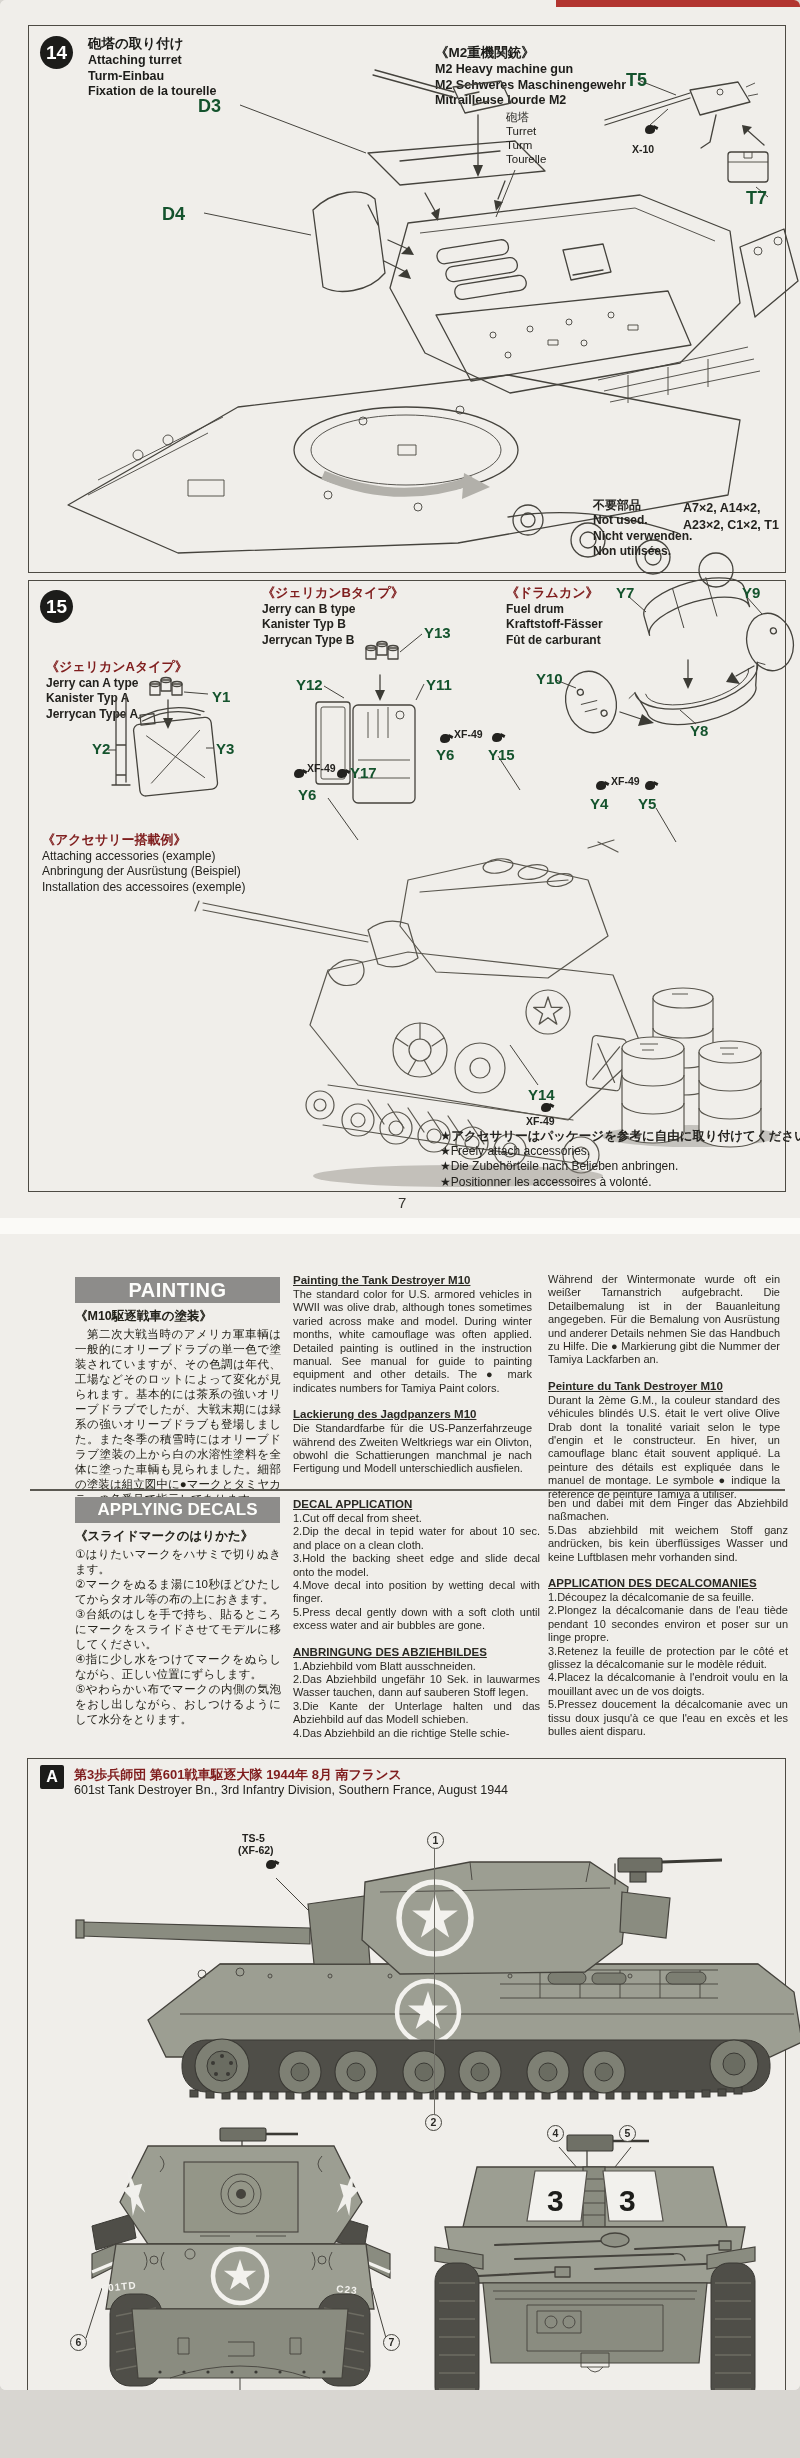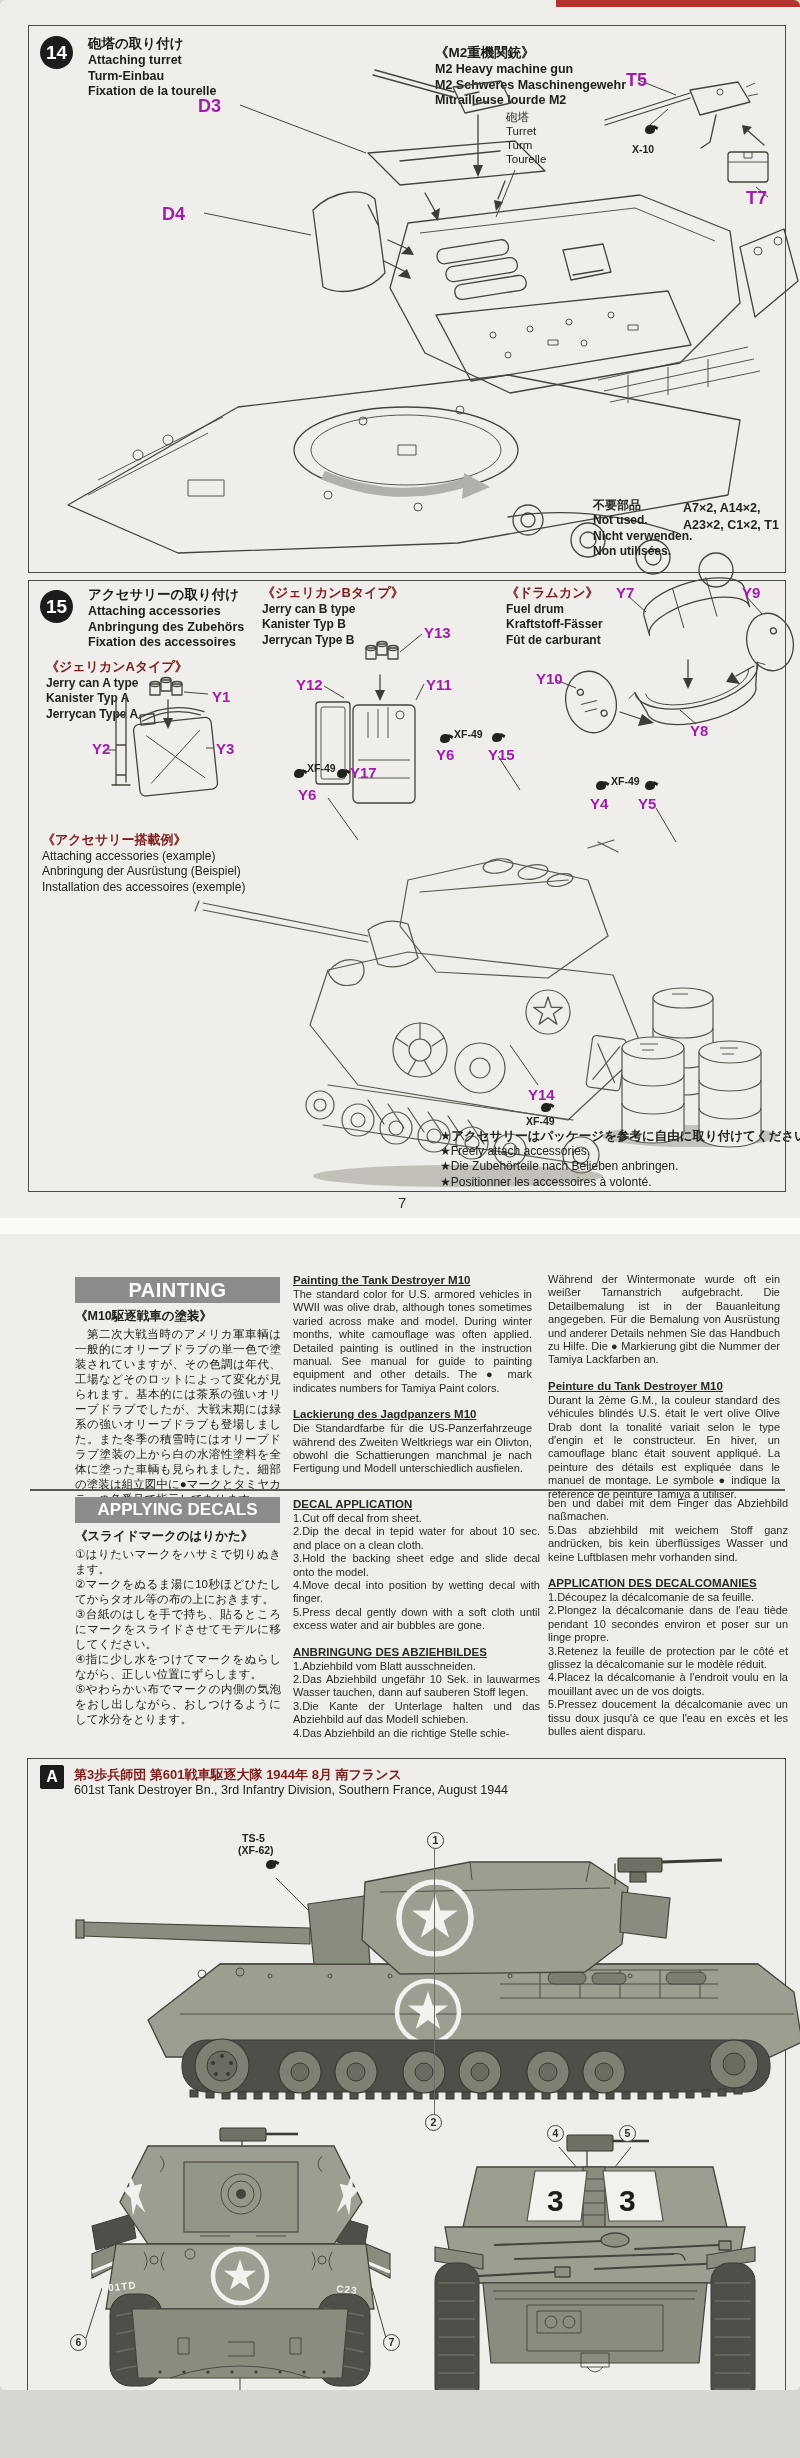--- a/index.html
+++ b/index.html
@@ -8,21 +8,21 @@
   .abs{position:absolute;}
   .paper{position:absolute;left:0;width:800px;background:#f0eeea;}
   .gap{position:absolute;left:0;width:800px;background:#fbfaf7;}
   .box{position:absolute;border:1.6px solid #4d4b44;}
   .stepnum{position:absolute;width:33px;height:33px;background:#1c1c1a;border-radius:50%;color:#fff;
            font-weight:bold;font-size:19px;text-align:center;line-height:33px;}
   .tja{font-weight:bold;font-size:13.5px;color:#1d1d1a;white-space:nowrap;}
   .tl{font-weight:bold;font-size:12.5px;line-height:15.5px;color:#1d1d1a;white-space:nowrap;}
   .hja{font-weight:bold;font-size:13px;color:#7f1d1d;white-space:nowrap;}
   .sub{font-weight:bold;font-size:12px;line-height:15.3px;color:#23221e;white-space:nowrap;}
-  .plbl{position:absolute;font-weight:bold;font-size:15px;color:#a21caf;white-space:nowrap;}
+  .plbl{position:absolute;font-weight:bold;font-size:15px;color:#14532d;white-space:nowrap;}
   .plbl.big{font-size:18px;}
   .paintlbl{position:absolute;font-weight:bold;font-size:10.5px;color:#23221f;white-space:nowrap;}
   .dab{position:absolute;width:10px;height:9px;background:#23221f;border-radius:55% 45% 60% 45%/60% 55% 45% 50%;}
   .dab::after{content:"";position:absolute;right:-3px;top:1px;width:5px;height:3px;background:#23221f;transform:rotate(25deg);}
   .cnum{position:absolute;width:15px;height:15px;border:1.4px solid #45443e;border-radius:50%;background:#f0eeea;
         font-size:10.5px;font-weight:bold;color:#2c2b27;text-align:center;line-height:15px;z-index:6;}
   .gbar{position:absolute;background:#8d8c8a;color:#fdfdfb;font-weight:bold;text-align:center;letter-spacing:.5px;}
   .col{position:absolute;font-size:11px;line-height:13.4px;color:#2a2923;text-align:justify;}
   .col h4{margin:0 0 1px 0;font-size:11.5px;line-height:14px;text-decoration:underline;}
   .col p{margin:0 8px 12px 0;}
@@ -198,26 +198,20 @@
     <div class="sub">Non utilisées.</div>
   </div>
   <div class="abs" style="left:683px;top:500px">
     <div class="sub" style="font-size:12.5px;line-height:17px">A7×2, A14×2,</div>
     <div class="sub" style="font-size:12.5px;line-height:17px">A23×2, C1×2, T1</div>
   </div>
 
   <div class="box" style="left:28px;top:580px;width:756px;height:610px"></div>
 
   <div class="stepnum" style="left:40px;top:590px">15</div>
-  <div class="abs" style="left:88px;top:586px">
-    <div class="tja">アクセサリーの取り付け</div>
-    <div class="tl">Attaching accessories</div>
-    <div class="tl">Anbringung des Zubehörs</div>
-    <div class="tl">Fixation des accessoires</div>
-  </div>
 
   <div class="abs" style="left:46px;top:658px">
     <div class="hja">《ジェリカンAタイプ》</div>
     <div class="sub">Jerry can A type</div>
     <div class="sub">Kanister Typ A</div>
     <div class="sub">Jerrycan Type A</div>
   </div>
 
   <div class="abs" style="left:262px;top:584px">
     <div class="hja">《ジェリカンBタイプ》</div>

